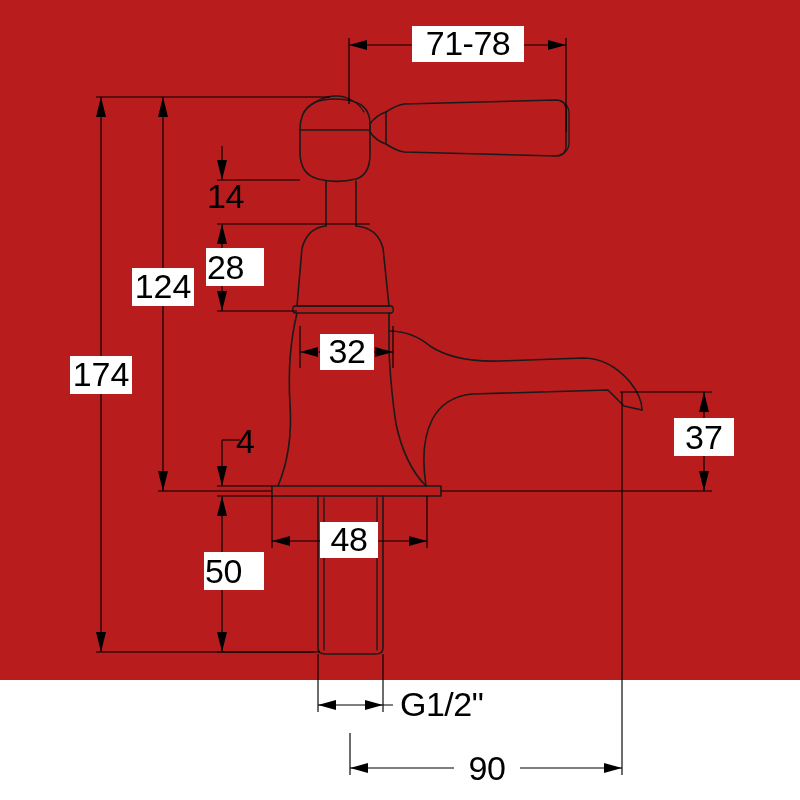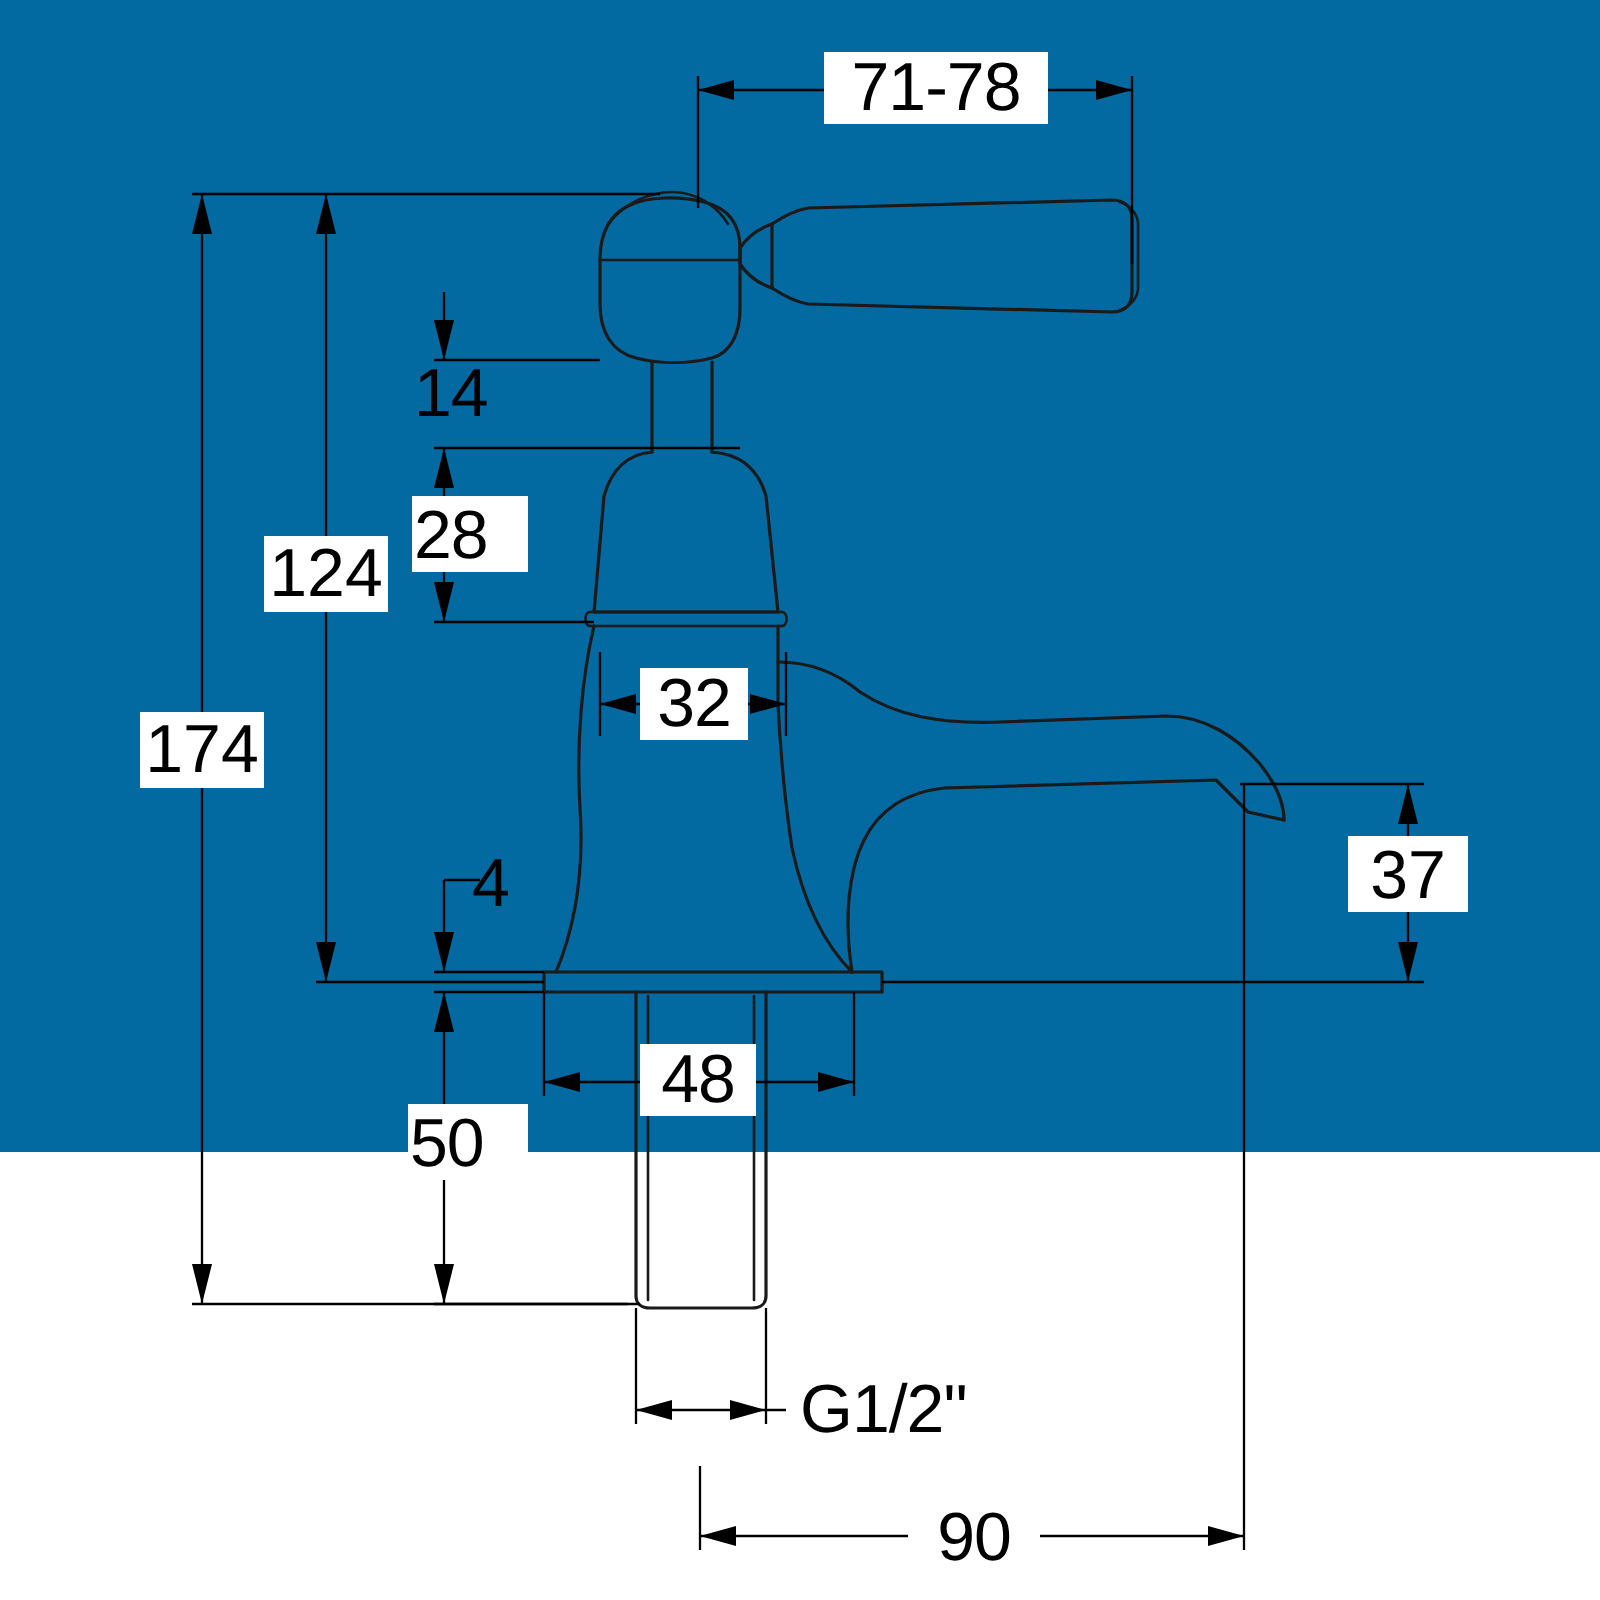--- a/index.html
+++ b/index.html
@@ -10,22 +10,22 @@
   }
   body {
     width: 800px;
     height: 800px;
     overflow: hidden;
     font-family: "Liberation Sans", sans-serif;
   }
   #drawing-root {
     position: relative;
     width: 800px;
-    height: 576px;
-    background: #0369a1;
+    height: 680px;
+    background: #b91c1c;
   }
   svg#tap-drawing {
     display: block;
     width: 800px;
     height: 800px;
   }
   .outline {
     fill: none;
     stroke: #1a1a1a;
     stroke-width: 1.6;

